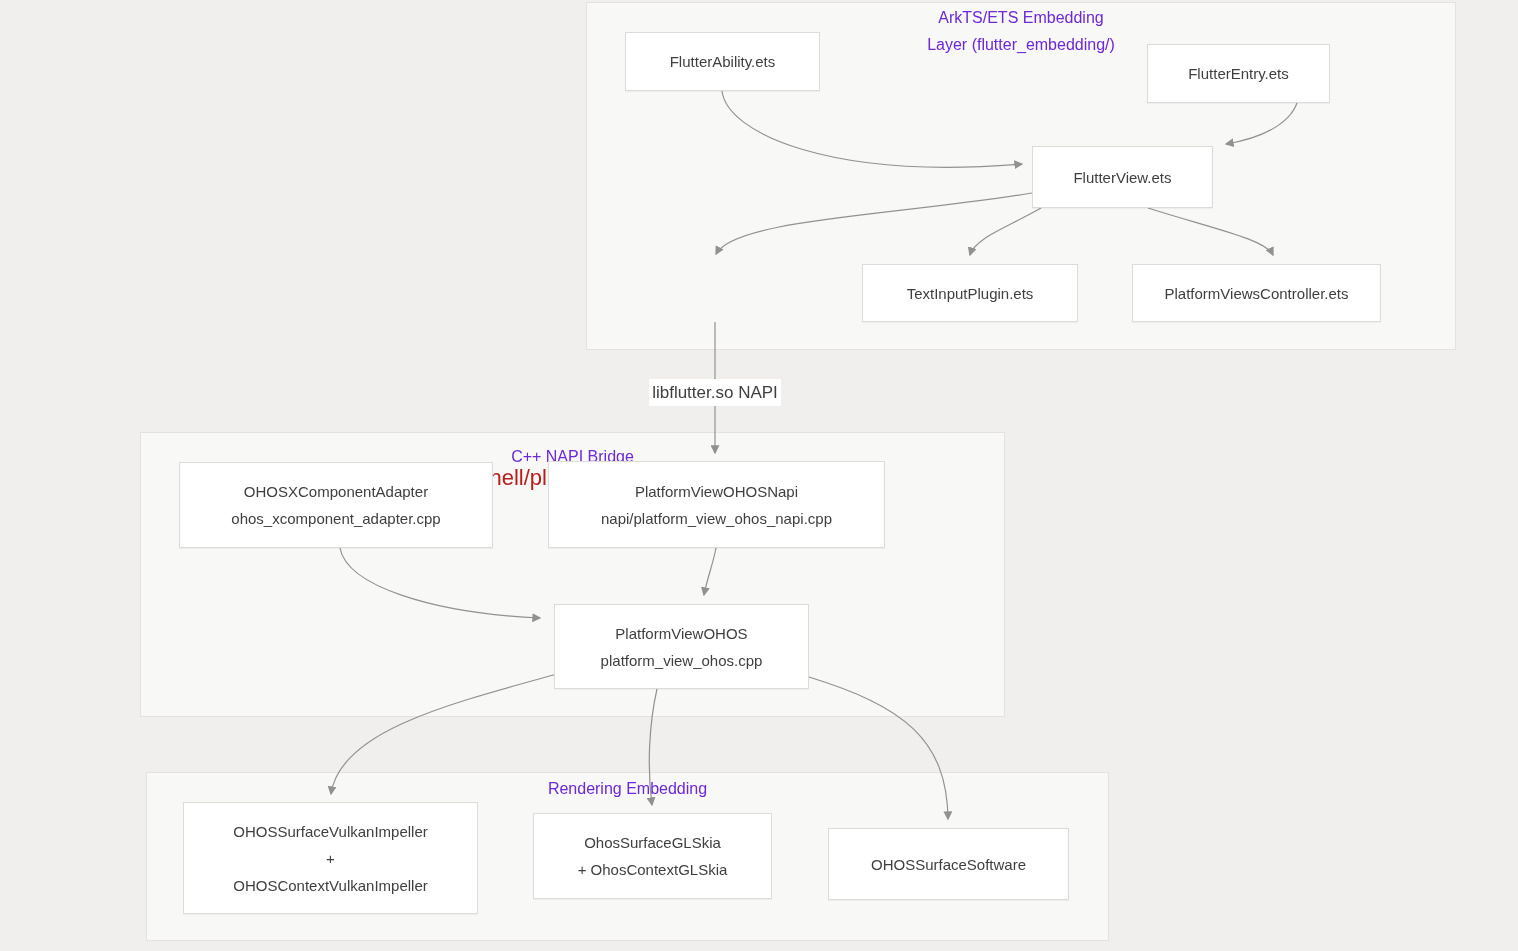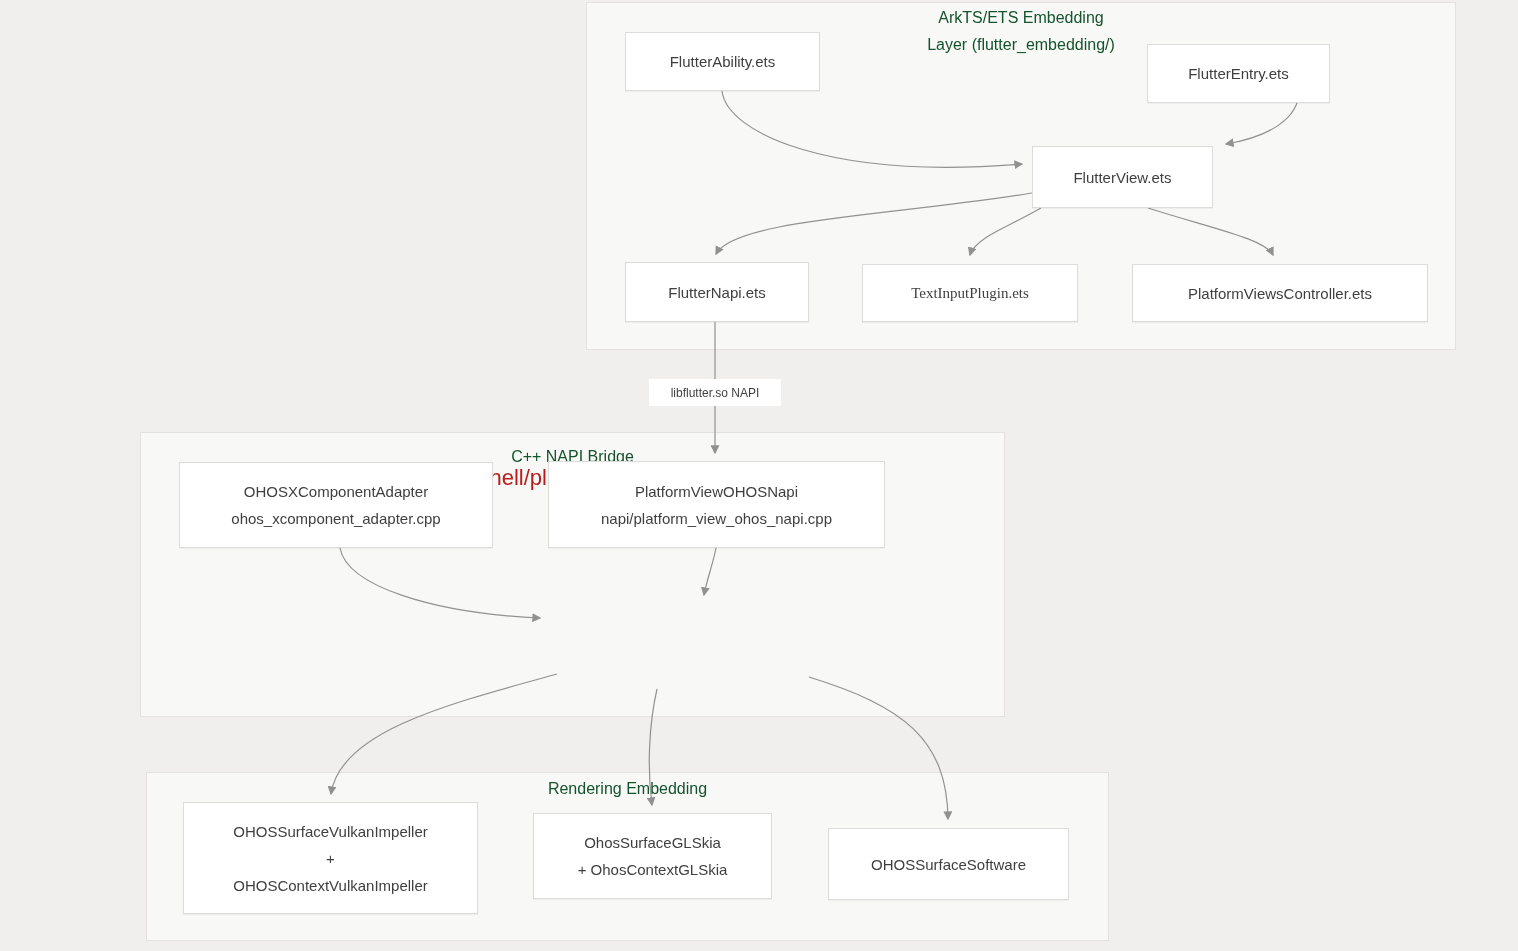--- a/index.html
+++ b/index.html
@@ -8,30 +8,30 @@
     background:#f1efed;
     font-family:"Liberation Sans","DejaVu Sans",sans-serif;
     color:#3f3f3f;
   }
   .group{
     position:absolute;background:#f8f8f7;border:1px solid #e4e1de;
     box-sizing:border-box;z-index:1;
   }
   .group-title{
     position:absolute;left:0;right:0;text-align:center;
-    font-size:16px;color:#14532d;z-index:1;white-space:nowrap;
+    font-size:16px;color:#6d28d9;z-index:1;white-space:nowrap;
   }
   .group-subtitle-frag{
     position:absolute;font-size:22px;color:#b91c1c;z-index:1;white-space:nowrap;
   }
   .edges{position:absolute;left:0;top:0;z-index:2;}
   .edge-label{
     position:absolute;background:#ffffff;z-index:3;
     display:flex;align-items:center;justify-content:center;
-    font-size:12px;color:#3f3f3f;white-space:nowrap;
+    font-size:17px;color:#3f3f3f;white-space:nowrap;
   }
   .node{
     position:absolute;background:#ffffff;border:1px solid #dedcda;
     box-sizing:border-box;z-index:4;
     display:flex;flex-direction:column;align-items:center;justify-content:center;
     box-shadow:0 1px 1px rgba(0,0,0,0.04);
   }
   .node .nl{
     font-size:15px;line-height:27px;color:#3f3f3f;white-space:nowrap;text-align:center;
   }
@@ -83,42 +83,43 @@
   </div>
 
   <div class="node" style="left:1147px;top:32px;width:183px;height:59px;margin-top:12px;">
     <div class="nl">FlutterEntry.ets</div>
   </div>
 
   <div class="node" style="left:1032px;top:146px;width:181px;height:62px;">
     <div class="nl">FlutterView.ets</div>
   </div>
 
-  <div class="node" style="left:625px;top:262px;width:184px;height:60px;">
-    <div class="nl">FlutterNapi.ets</div>
-  </div>
 
-  <div class="node" style="left:862px;top:264px;width:216px;height:58px;font-family:Liberation Serif, serif;">
+  <div class="node" style="left:862px;top:264px;width:216px;height:58px;">
     <div class="nl">TextInputPlugin.ets</div>
   </div>
 
-  <div class="node" style="left:1132px;top:264px;width:296px;height:58px;">
+  <div class="node" style="left:1132px;top:264px;width:249px;height:58px;">
     <div class="nl">PlatformViewsController.ets</div>
   </div>
 
   <div class="node" style="left:179px;top:462px;width:314px;height:86px;">
     <div class="nl">OHOSXComponentAdapter</div>
     <div class="nl">ohos_xcomponent_adapter.cpp</div>
   </div>
 
   <div class="node" style="left:548px;top:461px;width:337px;height:87px;">
     <div class="nl">PlatformViewOHOSNapi</div>
     <div class="nl">napi/platform_view_ohos_napi.cpp</div>
   </div>
 
+  <div class="node" style="left:554px;top:604px;width:255px;height:85px;">
+    <div class="nl">PlatformViewOHOS</div>
+    <div class="nl">platform_view_ohos.cpp</div>
+  </div>
 
   <div class="node" style="left:183px;top:802px;width:295px;height:112px;">
     <div class="nl">OHOSSurfaceVulkanImpeller</div>
     <div class="nl">+</div>
     <div class="nl">OHOSContextVulkanImpeller</div>
   </div>
 
   <div class="node" style="left:533px;top:813px;width:239px;height:86px;">
     <div class="nl">OhosSurfaceGLSkia</div>
     <div class="nl">+ OhosContextGLSkia</div>

